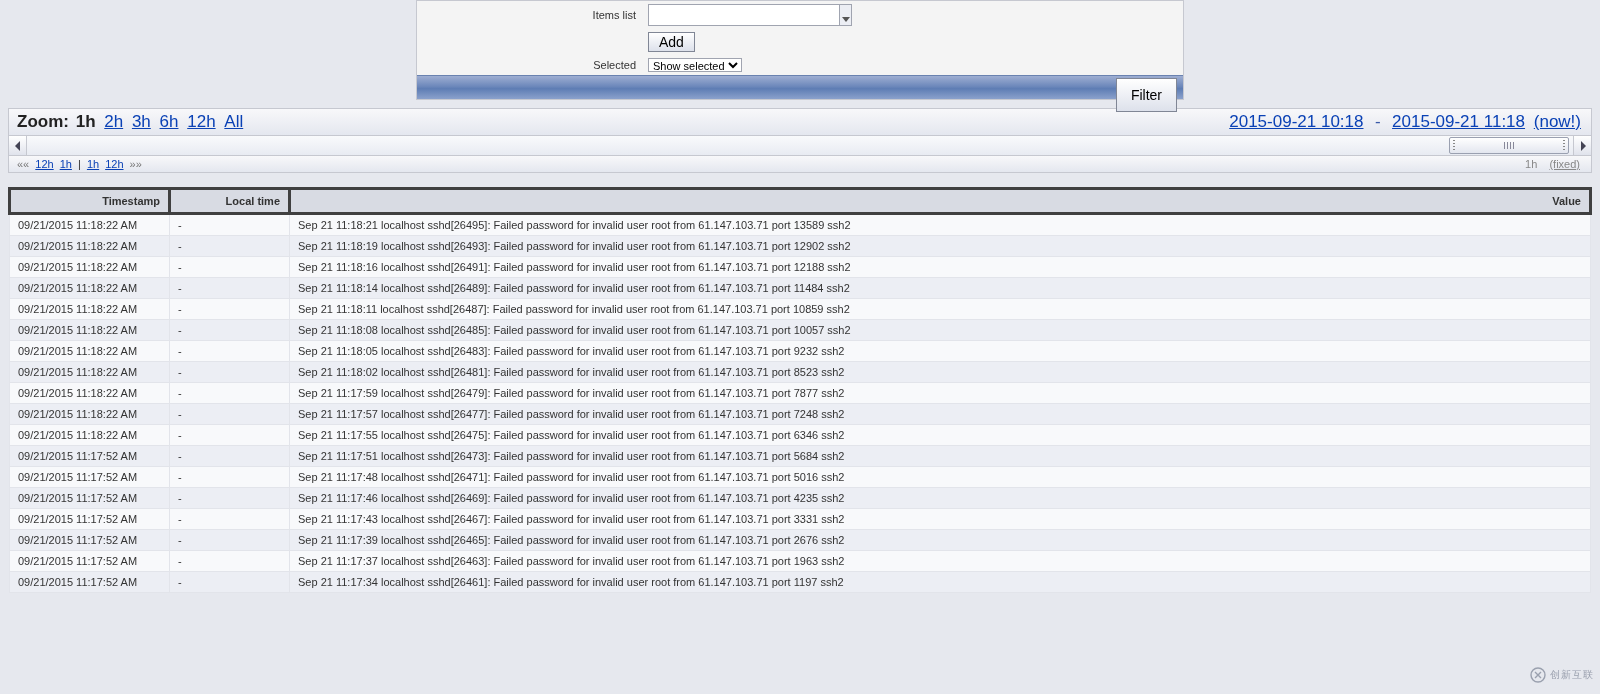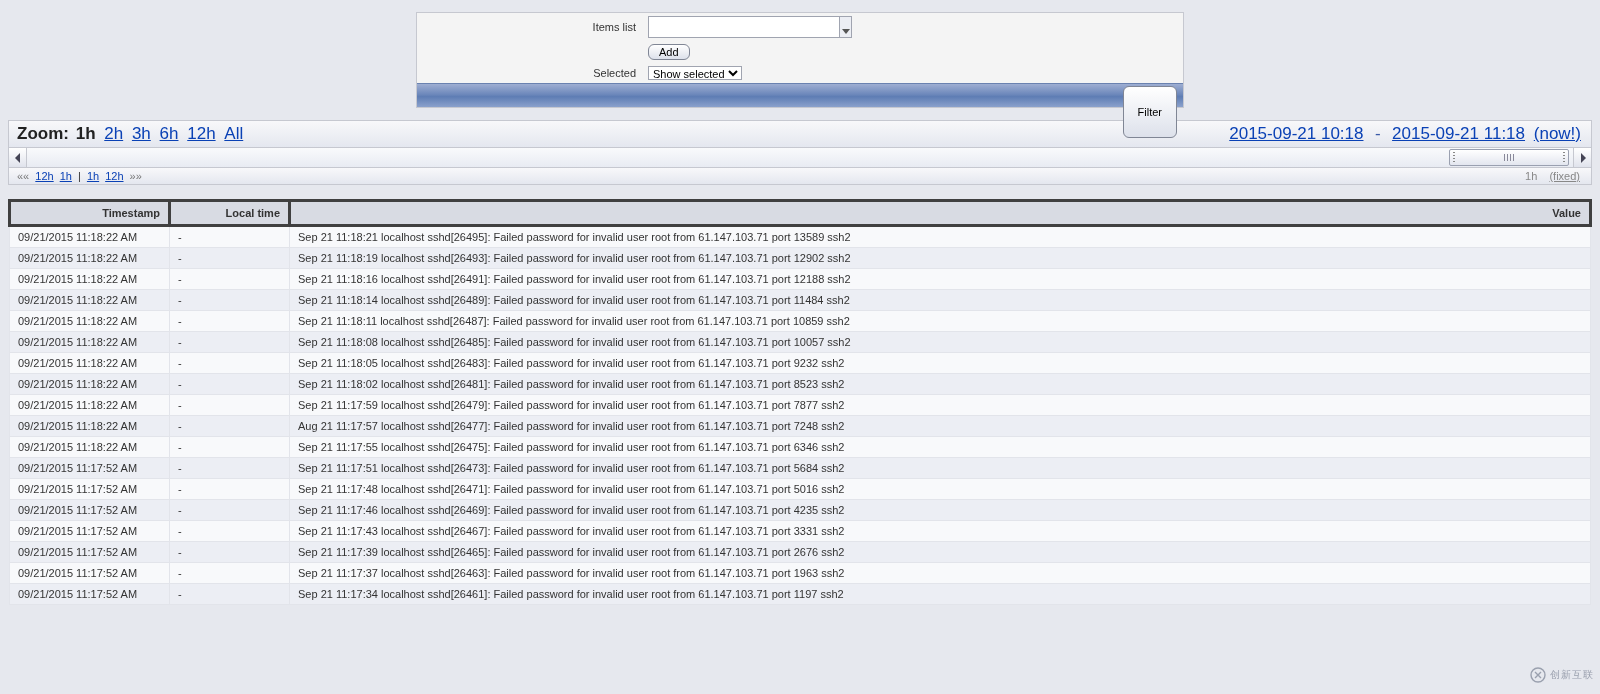--- a/index.html
+++ b/index.html
@@ -1,30 +1,30 @@
 <!DOCTYPE html>
 <html><head>
 <meta charset="utf-8">
 <style>
   html,body{margin:0;padding:0;font-family:Verdana,Arial,sans-serif;font-size:11px;color:#333;background:#e6e8ee;width:1600px}
   *{box-sizing:border-box}
 
   
-  .filter-panel{margin:12px auto;width:768px;background:#f4f4f4;border:1px solid #c6c8d0}
+  .filter-panel{margin:0 auto;width:768px;background:#f4f4f4;border:1px solid #c6c8d0}
   .filter-panel table{width:100%;border-collapse:collapse}
   .filter-panel td{padding:3px 6px;vertical-align:middle}
   .filter-panel td.label{text-align:right;width:225px;white-space:nowrap}
   .items-list-box{width:192px;height:22px;background:#fff;border:1px solid #a0a4b0;display:inline-block;vertical-align:middle}
   .items-list-handle{display:inline-block;width:12px;height:22px;background:#eceef4;border:1px solid #a0a4b0;border-left:none;vertical-align:middle;position:relative}
   .items-list-handle::after{content:"";position:absolute;bottom:3px;left:2px;border-left:4px solid transparent;border-right:4px solid transparent;border-top:5px solid #555}
-  .btn{font-family:inherit;font-size:11px;border:1px solid #808695;background:linear-gradient(#fff,#dde1eb);padding:1px 10px;border-radius:6px;cursor:pointer}
+  .btn{font-family:inherit;font-size:14px;border:1px solid #808695;background:linear-gradient(#fff,#dde1eb);padding:1px 10px;border-radius:0;cursor:pointer}
   .textbox{border:1px solid #a0a4b0;height:18px;width:140px;background:#fff}
   select{font-family:inherit;font-size:11px;border:1px solid #a0a4b0;background:#fff;height:14px}
   .filter-footer{height:24px;background:linear-gradient(#9eaed2,#6d88bb 45%,#5e7db4 55%,#8ba1cc);border-top:1px solid #6a82b0;text-align:right;padding:2px 6px}
-  .filter-footer .btn{padding:19px 14px}
+  .filter-footer .btn{padding:8px 14px}
 
   
   .zoom-row{margin:8px 8px 0;background:linear-gradient(#f8f8fa,#e4e7ef);border:1px solid #c6c8d0;padding:3px 8px;font-size:17px;color:#222;display:flex;align-items:center}
   .zoom-row a{color:#0a41b5;text-decoration:underline;margin:0 2px;cursor:pointer}
   .zoom-row a.active{color:#222;text-decoration:none;font-weight:bold}
   .zoom-row .spacer{flex:1}
   .zoom-row .range{color:#3a5aa8}
   .zoom-row .range a{text-decoration:underline}
 
   .slider-row{margin:0 8px;background:linear-gradient(#f4f5f9,#e2e5ee);border:1px solid #c6c8d0;border-top:none;height:20px;display:flex;align-items:stretch}
@@ -184,21 +184,21 @@
         <td>Sep 21 11:18:02 localhost sshd[26481]: Failed password for invalid user root from 61.147.103.71 port 8523 ssh2</td>
       </tr>
       <tr>
         <td class="ts">09/21/2015 11:18:22 AM</td>
         <td class="lt">-</td>
         <td>Sep 21 11:17:59 localhost sshd[26479]: Failed password for invalid user root from 61.147.103.71 port 7877 ssh2</td>
       </tr>
       <tr>
         <td class="ts">09/21/2015 11:18:22 AM</td>
         <td class="lt">-</td>
-        <td>Aug 21 11:17:57 localhost sshd[26477]: Failed password for invalid user root from 61.147.103.71 port 7248 ssh2</td>
+        <td>Sep 21 11:17:57 localhost sshd[26477]: Failed password for invalid user root from 61.147.103.71 port 7248 ssh2</td>
       </tr>
       <tr>
         <td class="ts">09/21/2015 11:18:22 AM</td>
         <td class="lt">-</td>
         <td>Sep 21 11:17:55 localhost sshd[26475]: Failed password for invalid user root from 61.147.103.71 port 6346 ssh2</td>
       </tr>
       <tr>
         <td class="ts">09/21/2015 11:17:52 AM</td>
         <td class="lt">-</td>
         <td>Sep 21 11:17:51 localhost sshd[26473]: Failed password for invalid user root from 61.147.103.71 port 5684 ssh2</td>

